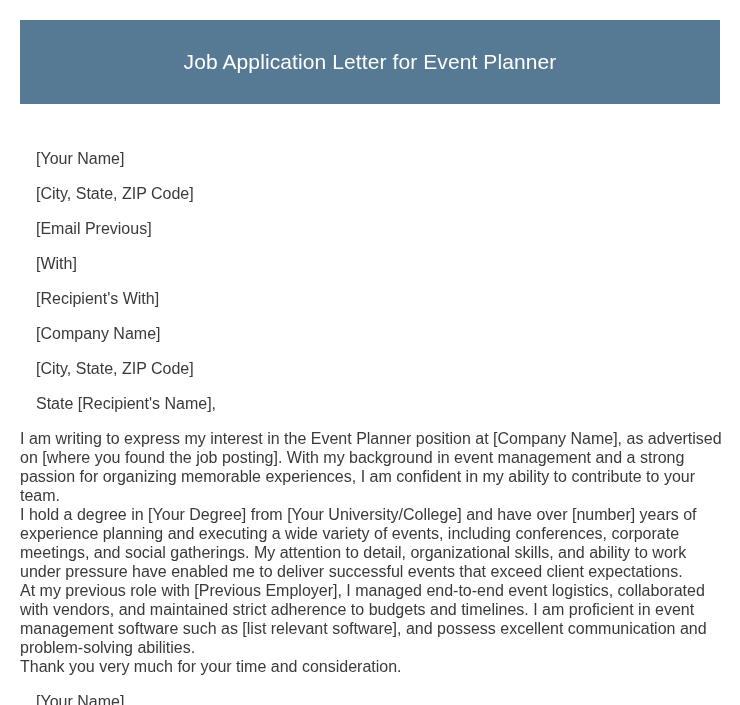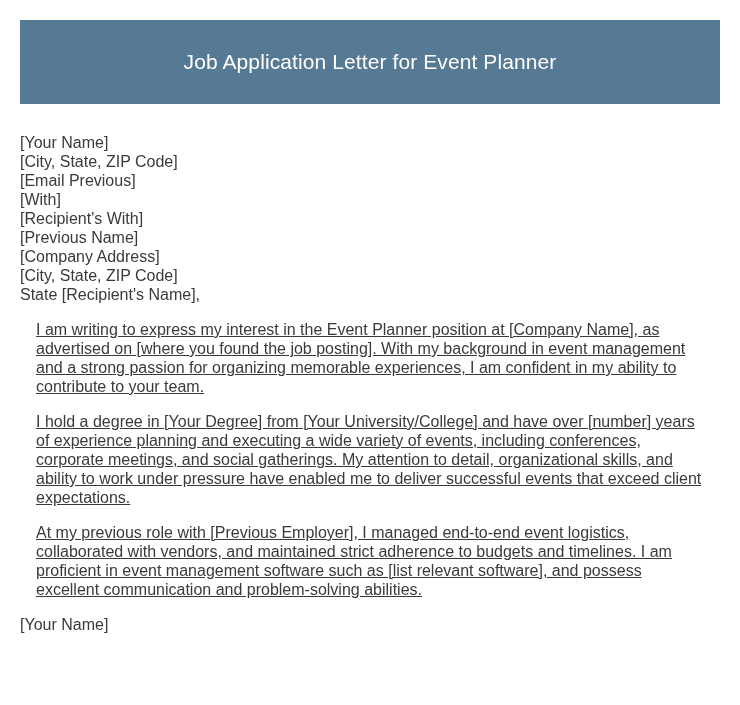--- a/index.html
+++ b/index.html
@@ -40,49 +40,48 @@
       position: absolute;
       left: 20px;
       top: 133px;
       width: 705px;
       color: #3a3a3a;
       font-size: 16px;
       line-height: 19px;
     }
     .line {
       display: block;
-      margin: 0;
+      margin: 16px;
       white-space: nowrap;
     }
     .para {
       display: block;
-      margin: 16px;
-      text-decoration: underline;
+      margin: 0;
     }
   </style>
 </head>
 <body>
 
 <div class="page">
   <div class="header">
     <h1 class="header-title">Job Application Letter for Event Planner</h1>
   </div>
 
   <div class="letter">
     <div>
       <span class="line">[Your Name]</span>
       <span class="line">[City, State, ZIP Code]</span>
       <span class="line">[Email Previous]</span>
     </div>
     <span class="line">[With]</span>
     <div>
       <span class="line">[Recipient's With]</span>
-      <span class="line">[Previous Name]</span>
-      <span class="line">[Company Address]</span>
+      <span class="line">[Company Name]</span>
       <span class="line">[City, State, ZIP Code]</span>
     </div>
     <span class="line">State [Recipient's Name],</span>
     <p class="para">I am writing to express my interest in the Event Planner position at [Company Name], as advertised on [where you found the job posting]. With my background in event management and a strong passion for organizing memorable experiences, I am confident in my ability to contribute to your team.</p>
     <p class="para">I hold a degree in [Your Degree] from [Your University/College] and have over [number] years of experience planning and executing a wide variety of events, including conferences, corporate meetings, and social gatherings. My attention to detail, organizational skills, and ability to work under pressure have enabled me to deliver successful events that exceed client expectations.</p>
     <p class="para">At my previous role with [Previous Employer], I managed end-to-end event logistics, collaborated with vendors, and maintained strict adherence to budgets and timelines. I am proficient in event management software such as [list relevant software], and possess excellent communication and problem-solving abilities.</p>
+    <p class="para">Thank you very much for your time and consideration.</p>
     <span class="line">[Your Name]</span>
   </div>
 </div>
 
 </body></html>

